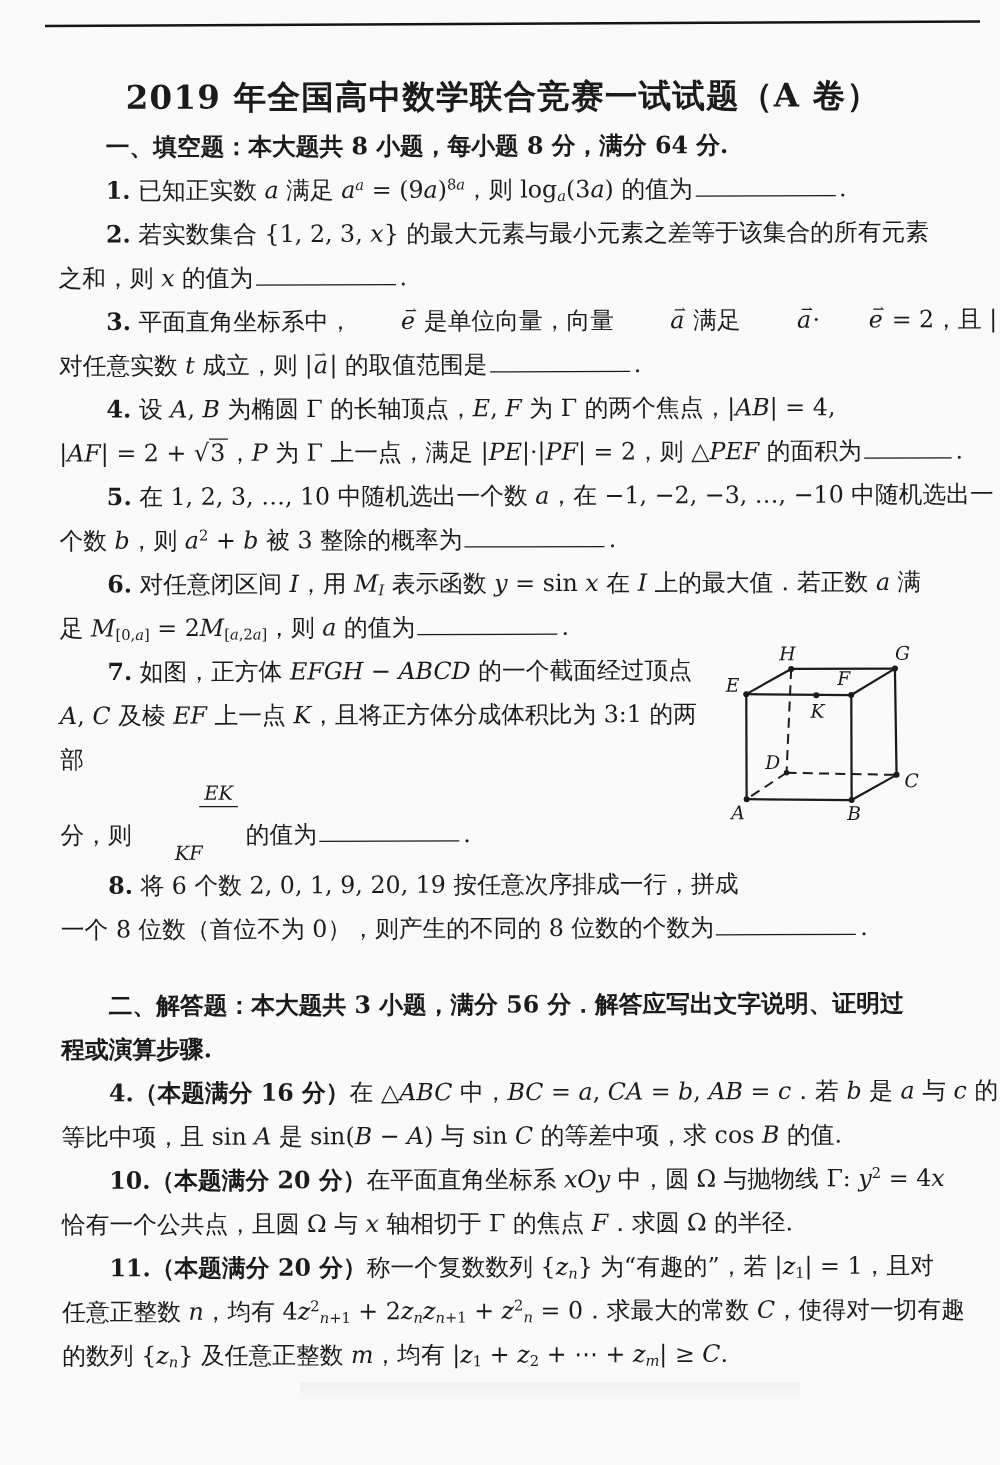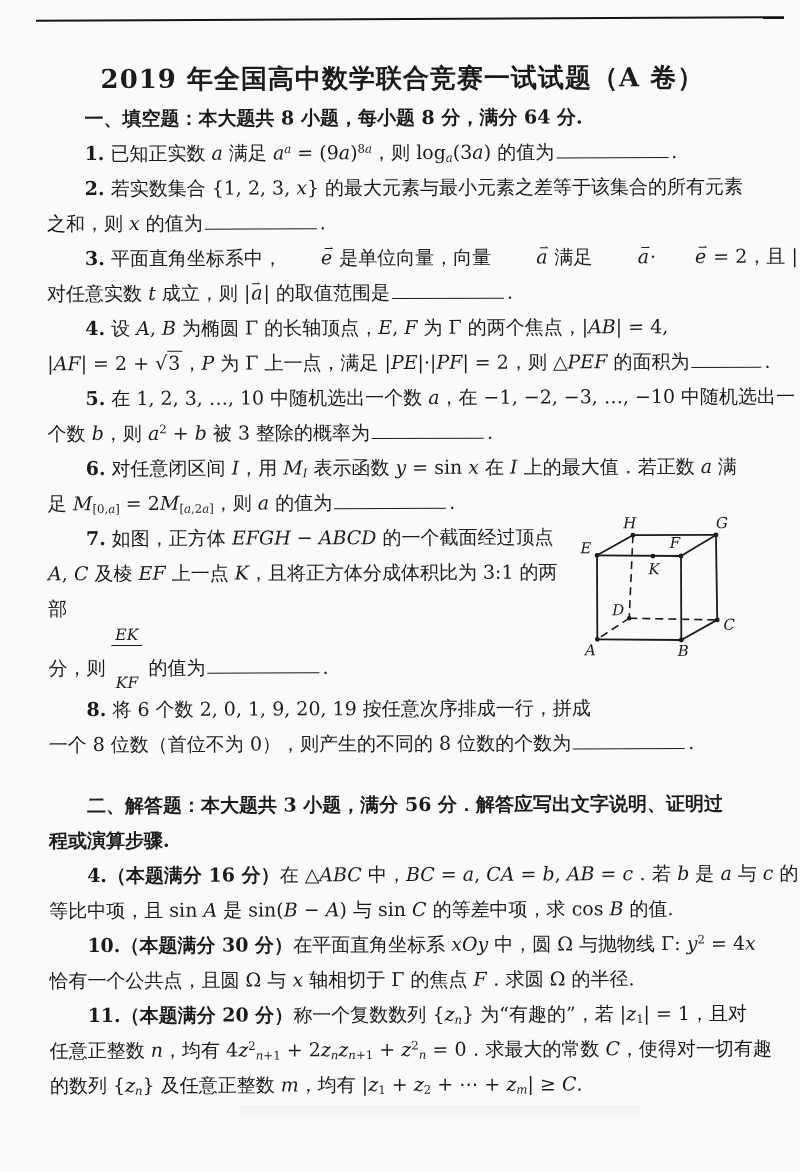--- a/index.html
+++ b/index.html
@@ -57,21 +57,21 @@
   .vec{position:relative;font-style:italic;display:inline-block;padding:0 1px;}
   .vec::before{
     content:"⇀";position:absolute;top:-0.78em;left:8%;
     font-size:0.6em;font-style:normal;
   }
   .rad{border-top:1.5px solid #1b1b1b;padding:0 2px 0 1px;}
   .frac{
     display:inline-block;vertical-align:-0.85em;text-align:center;
     font-size:0.82em;line-height:1.2;font-style:italic;
   }
-  .frac .num{display:block;border-bottom:1.3px solid #1b1b1b;padding:0 4px;}
+  .frac .num{display:block;border-bottom:1.3px solid #1b1b1b;padding:0 4px;margin-left:48px;}
   .frac .den{display:block;padding:0 4px;margin-top:28px;}
   .cube-figure{
     float:right;width:180px;height:158px;
     margin:-16px 0 0 10px;
     position:relative;
   }
   .cube-figure svg{display:block;}
   .cube-figure text{
     font-family:"DejaVu Serif","Liberation Serif",serif;
     font-style:italic;font-size:15px;fill:#1b1b1b;
@@ -162,21 +162,21 @@
     <p class="line wrapline">一个 8 位数（首位不为 0），则产生的不同的 8 位数的个数为<span class="blank"></span>.</p>
   </div>
 
   <div class="sec2-block sec2">
     <p class="line bold indent">二、解答题：本大题共 3 小题，满分 56 分．解答应写出文字说明、证明过</p>
     <p class="line bold">程或演算步骤.</p>
 
     <p class="line indent mt8"><b>4.（本题满分 16 分）</b>在 △<i>ABC</i> 中，<i>BC</i> = <i>a</i>, <i>CA</i> = <i>b</i>, <i>AB</i> = <i>c</i>．若 <i>b</i> 是 <i>a</i> 与 <i>c</i> 的</p>
     <p class="line">等比中项，且 sin <i>A</i> 是 sin(<i>B</i> − <i>A</i>) 与 sin <i>C</i> 的等差中项，求 cos <i>B</i> 的值.</p>
 
-    <p class="line indent"><b>10.（本题满分 30 分）</b>在平面直角坐标系 <i>xOy</i> 中，圆 Ω 与抛物线 Γ: <i>y</i><sup>2</sup> = 4<i>x</i></p>
+    <p class="line indent"><b>10.（本题满分 20 分）</b>在平面直角坐标系 <i>xOy</i> 中，圆 Ω 与抛物线 Γ: <i>y</i><sup>2</sup> = 4<i>x</i></p>
     <p class="line">恰有一个公共点，且圆 Ω 与 <i>x</i> 轴相切于 Γ 的焦点 <i>F</i>．求圆 Ω 的半径.</p>
 
     <p class="line indent"><b>11.（本题满分 20 分）</b>称一个复数数列 {<i>z<sub>n</sub></i>} 为“有趣的”，若 |<i>z</i><sub>1</sub>| = 1，且对</p>
     <p class="line">任意正整数 <i>n</i>，均有 4<i>z</i><sup>2</sup><sub><i>n</i>+1</sub> + 2<i>z<sub>n</sub>z</i><sub><i>n</i>+1</sub> + <i>z</i><sup>2</sup><sub><i>n</i></sub> = 0．求最大的常数 <i>C</i>，使得对一切有趣</p>
     <p class="line">的数列 {<i>z<sub>n</sub></i>} 及任意正整数 <i>m</i>，均有 |<i>z</i><sub>1</sub> + <i>z</i><sub>2</sub> + ⋯ + <i>z<sub>m</sub></i>| ≥ <i>C</i>.</p>
   </div>
 
 </div>
 
 </body></html>

